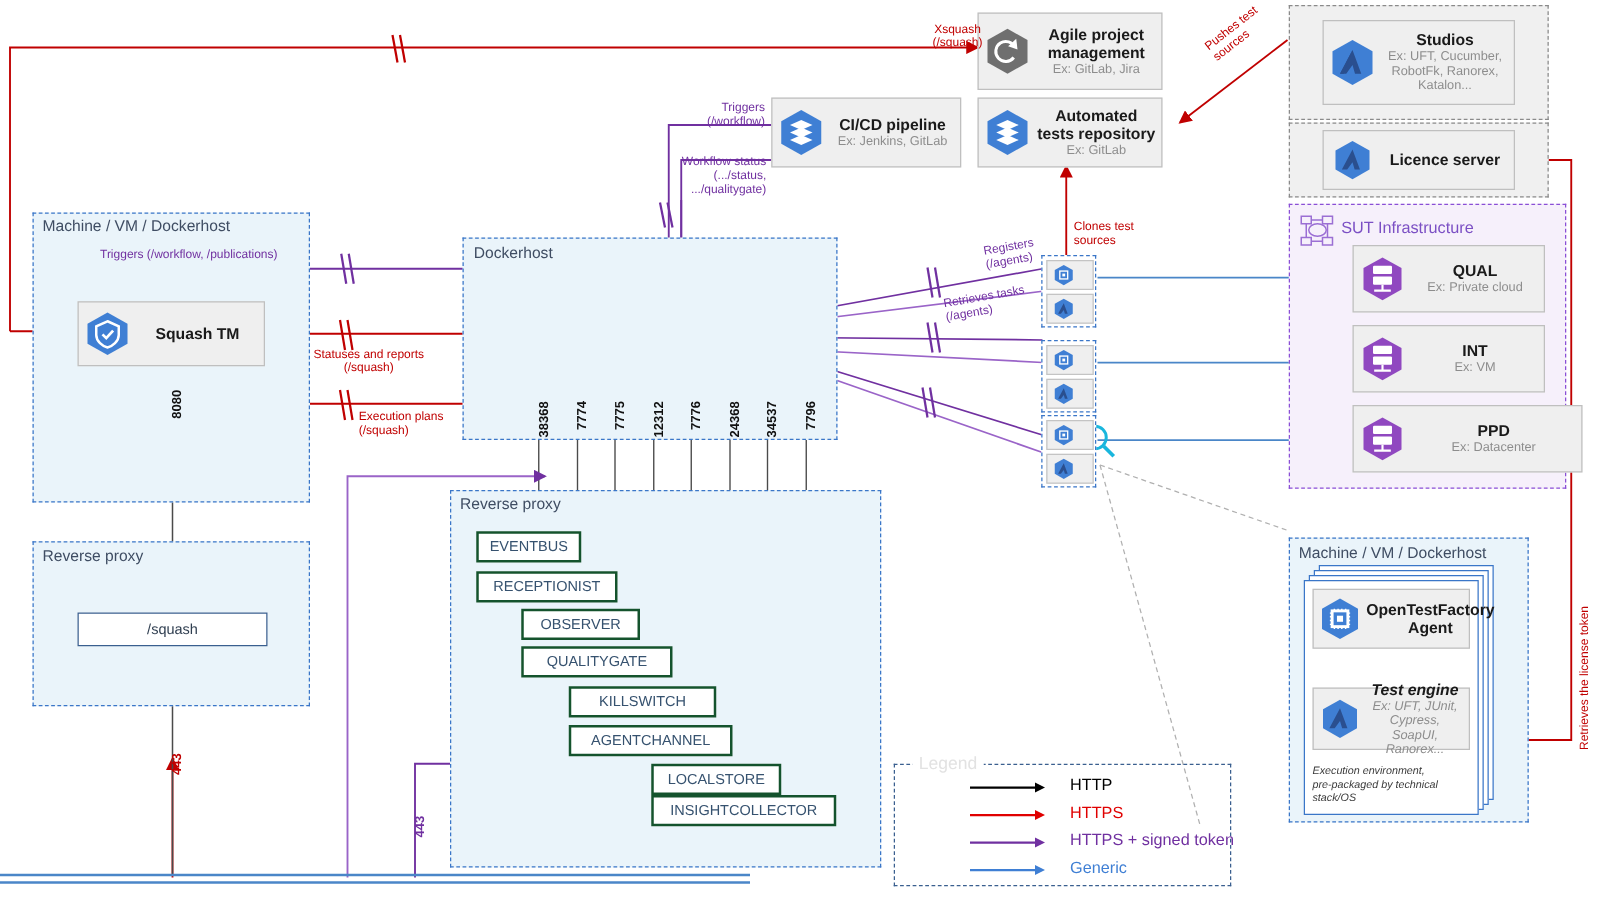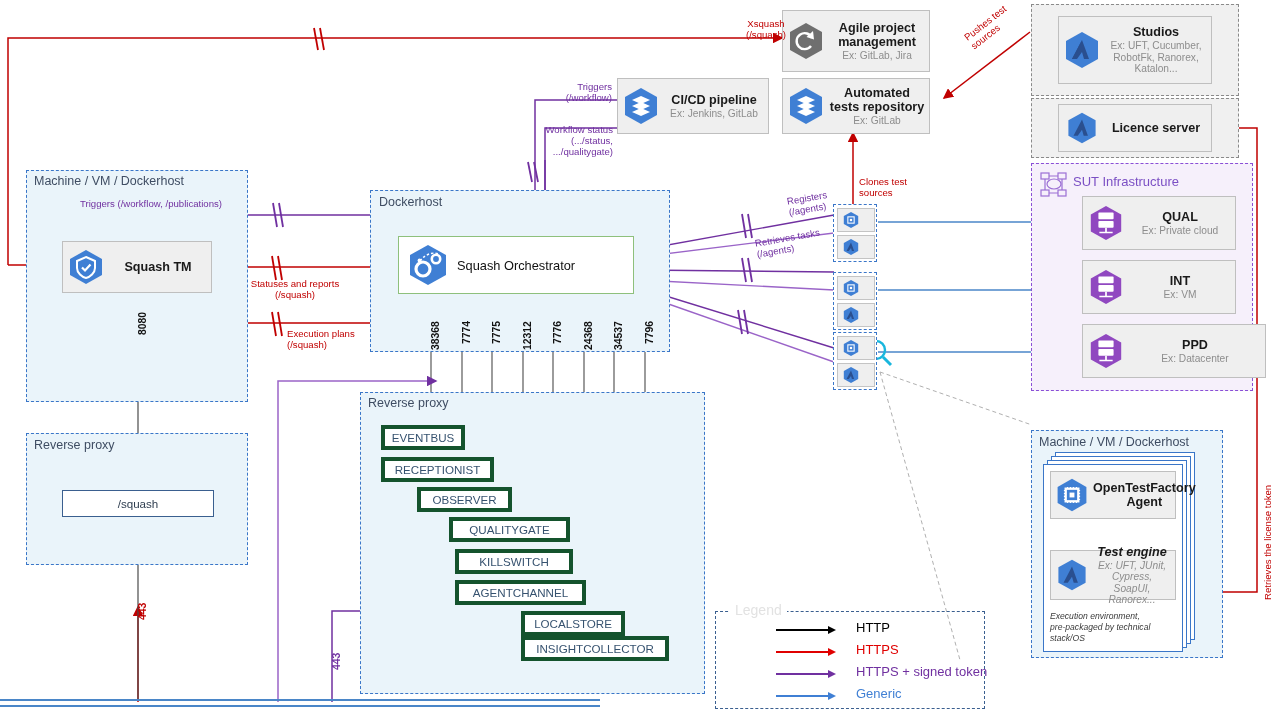--- a/index.html
+++ b/index.html
@@ -19,21 +19,21 @@
         display:flex;align-items:center;}
   .node .ico{width:46px;min-width:46px;display:flex;align-items:center;justify-content:center;}
   .node .txt{flex:1;text-align:center;padding-right:4px;line-height:1.12;}
   .node .t1{font-size:12.6px;color:#1a1a1a;font-weight:bold;}
   .node .t2{font-size:10.2px;color:#8d8d8d;margin-top:1px;}
 
   .orch{position:absolute;box-sizing:border-box;background:#ffffff;border:1.6px solid #8ec07c;
         display:flex;align-items:center;}
   .orch .t1{font-size:12.8px;color:#111;}
 
-  .svcbox{position:absolute;box-sizing:border-box;background:#ffffff;border:4px solid #14532d;
+  .svcbox{position:absolute;box-sizing:border-box;background:#ffffff;border:2px solid #14532d;
           display:flex;align-items:center;justify-content:center;font-size:11.6px;color:#36526f;}
 
   .proxybox{position:absolute;box-sizing:border-box;background:#ffffff;border:1px solid #3a5f8f;
             display:flex;align-items:center;justify-content:center;font-size:11.6px;color:#2f3e50;}
 
   .agentgrp{position:absolute;box-sizing:border-box;border:1.3px dashed #3a76c8;background:#ffffff;}
   .agentcell{position:absolute;box-sizing:border-box;background:#efefef;border:1px solid #c4c4c4;
              display:flex;align-items:center;padding-left:4px;}
 
   .lbl{position:absolute;font-size:9.6px;line-height:1.15;white-space:nowrap;}
@@ -203,34 +203,20 @@
         <polygon points="19,2 35,11 35,27 19,36 3,27 3,11" fill="#3f7fd4"></polygon>
         <path d="M19,9 L28,13 L28,20 C28,25 23,29 19,30 C15,29 10,25 10,20 L10,13 Z" fill="none" stroke="#ffffff" stroke-width="2"></path>
         <path d="M15,19.5 L18,22.5 L23.5,16.5" fill="none" stroke="#ffffff" stroke-width="2.2"></path>
       </svg>
     </div>
     <div class="txt">
       <div class="t1">Squash TM</div>
     </div>
   </div>
 
-  <div class="orch" style="left:398px;top:236px;width:236px;height:58px;">
-    <div class="ico" style="width:58px;min-width:58px;display:flex;align-items:center;justify-content:center;">
-      <svg width="44" height="44" viewBox="0 0 44 44">
-        <polygon points="22,2 40,12 40,32 22,42 4,32 4,12" fill="#3f7fd4"></polygon>
-        <circle cx="17" cy="26" r="7" fill="none" stroke="#ffffff" stroke-width="3.2"></circle>
-        <circle cx="30" cy="16" r="4.2" fill="none" stroke="#ffffff" stroke-width="2.6"></circle>
-        <path d="M14,18 C20,10 28,9 33,11" fill="none" stroke="#ffffff" stroke-width="1.4" stroke-dasharray="2.5,2"></path>
-        <circle cx="13.5" cy="17.5" r="1.9" fill="#ffffff"></circle>
-      </svg>
-    </div>
-    <div class="txt">
-      <div class="t1">Squash Orchestrator</div>
-    </div>
-  </div>
 
   <div class="node" style="left:782px;top:10px;width:148px;height:62px;">
     <div class="ico">
       <svg width="40" height="40" viewBox="0 0 40 40">
         <polygon points="20,2 36,11 36,29 20,38 4,29 4,11" fill="#6f6f6f"></polygon>
         <path d="M26,17 A8,8 0 1 0 25,25" fill="none" stroke="#ffffff" stroke-width="2.4"></path>
         <polygon points="27,10 28,18.5 20.5,16" fill="#ffffff"></polygon>
       </svg>
     </div>
     <div class="txt">
@@ -386,21 +372,21 @@
       <svg width="18" height="18" viewBox="0 0 40 40">
         <polygon points="20,2 36,11 36,29 20,38 4,29 4,11" fill="#3f7fd4"></polygon>
         <path d="M20,10 L27,29 L22,29 L20,22 L15,29 L10,29 Z" fill="#2a4f8f"></path>
       </svg>
     </div>
   </div>
 
   <div class="svcbox" style="left:381px;top:425px;width:84px;height:25px;">EVENTBUS</div>
   <div class="svcbox" style="left:381px;top:457px;width:113px;height:25px;">RECEPTIONIST</div>
   <div class="svcbox" style="left:417px;top:487px;width:95px;height:25px;">OBSERVER</div>
-  <div class="svcbox" style="left:417px;top:517px;width:121px;height:25px;margin-left:32px;">QUALITYGATE</div>
+  <div class="svcbox" style="left:417px;top:517px;width:121px;height:25px;">QUALITYGATE</div>
   <div class="svcbox" style="left:455px;top:549px;width:118px;height:25px;">KILLSWITCH</div>
   <div class="svcbox" style="left:455px;top:580px;width:131px;height:25px;">AGENTCHANNEL</div>
   <div class="svcbox" style="left:521px;top:611px;width:104px;height:25px;">LOCALSTORE</div>
   <div class="svcbox" style="left:521px;top:636px;width:148px;height:25px;">INSIGHTCOLLECTOR</div>
 
   <div class="stackcard" style="left:1055px;top:452px;width:140px;height:188px;"></div>
   <div class="stackcard" style="left:1051px;top:456px;width:140px;height:188px;"></div>
   <div class="stackcard" style="left:1047px;top:460px;width:140px;height:188px;"></div>
   <div class="stackcard" style="left:1043px;top:464px;width:140px;height:188px;"></div>
 

